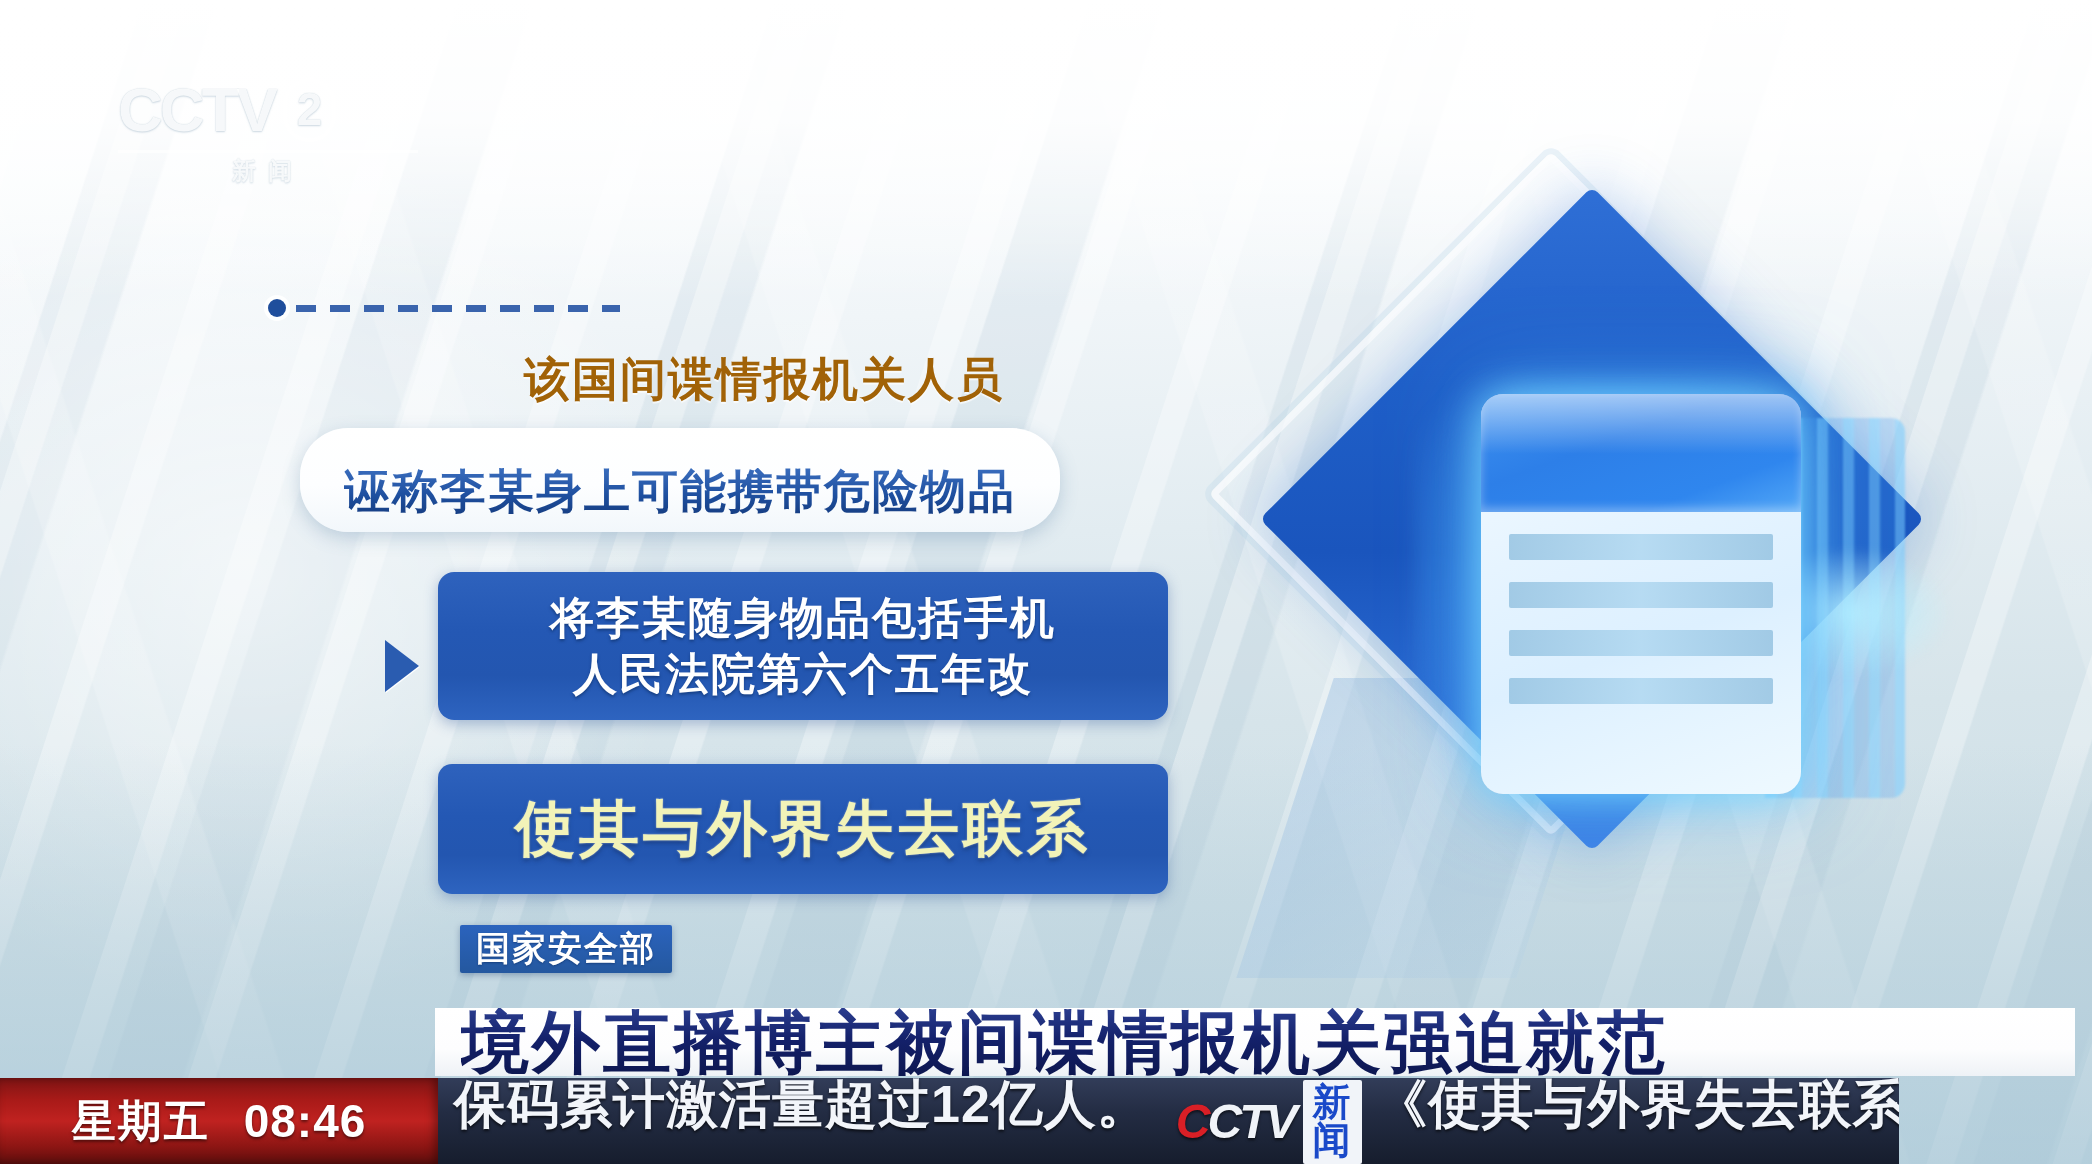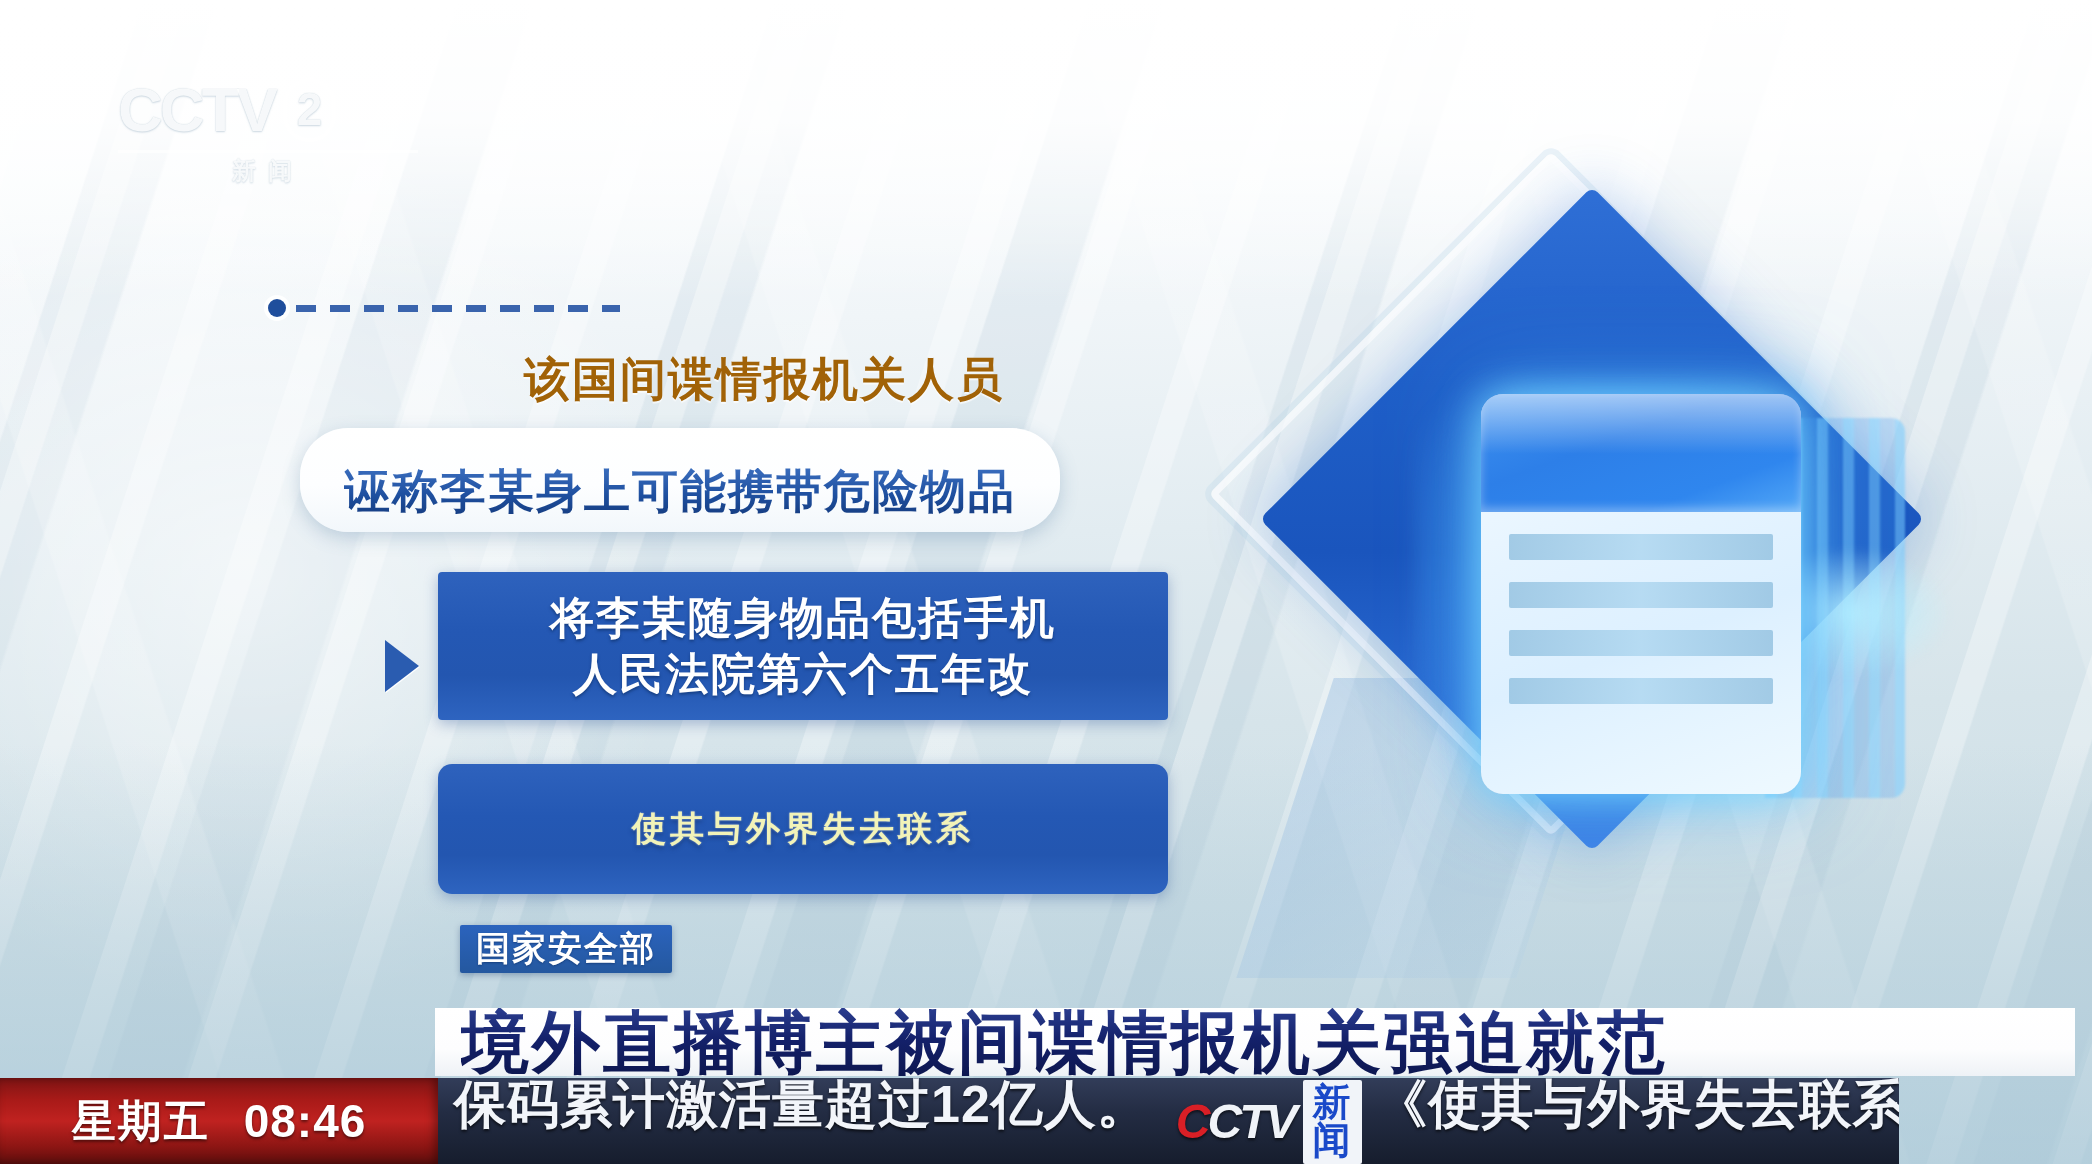--- a/index.html
+++ b/index.html
@@ -309,40 +309,40 @@
     display: flex;
     flex-direction: column;
     align-items: center;
     justify-content: center;
   }
   .bluebox.one {
     left: 438px;
     top: 572px;
     width: 730px;
     height: 148px;
-    border-radius: 4px;
+    border-radius: 16px;
   }
   .bluebox.two {
     left: 438px;
     top: 764px;
     width: 730px;
     height: 130px;
     border-radius: 14px;
   }
   .bb-line {
     font-size: 44px;
     font-weight: 700;
     letter-spacing: 2px;
     line-height: 1.28;
     color: #ffffff;
     text-shadow: 0 2px 3px rgba(10,40,90,0.55);
     white-space: nowrap;
   }
   .bb-line.accent {
-    font-size: 34px;
+    font-size: 60px;
     color: #f2f3b8;
     text-shadow: 0 0 2px rgba(255,255,255,0.55), 0 3px 4px rgba(20,50,110,0.6);
     letter-spacing: 4px;
   }
 
   
   .src-tag {
     position: absolute;
     left: 460px;
     top: 925px;

